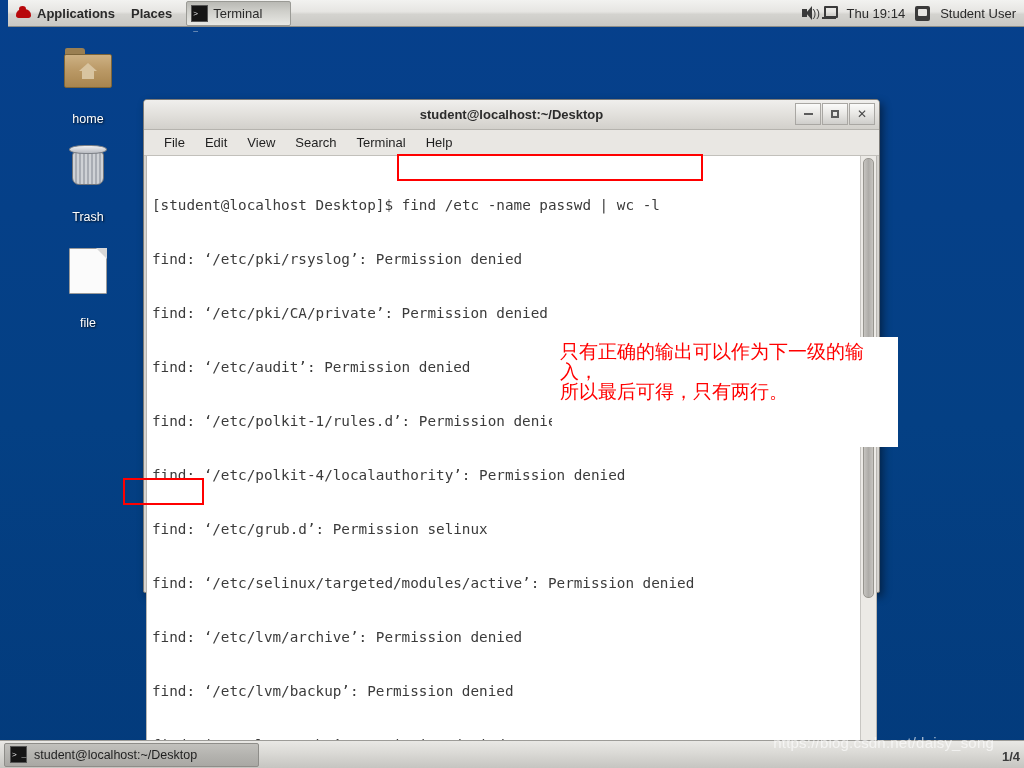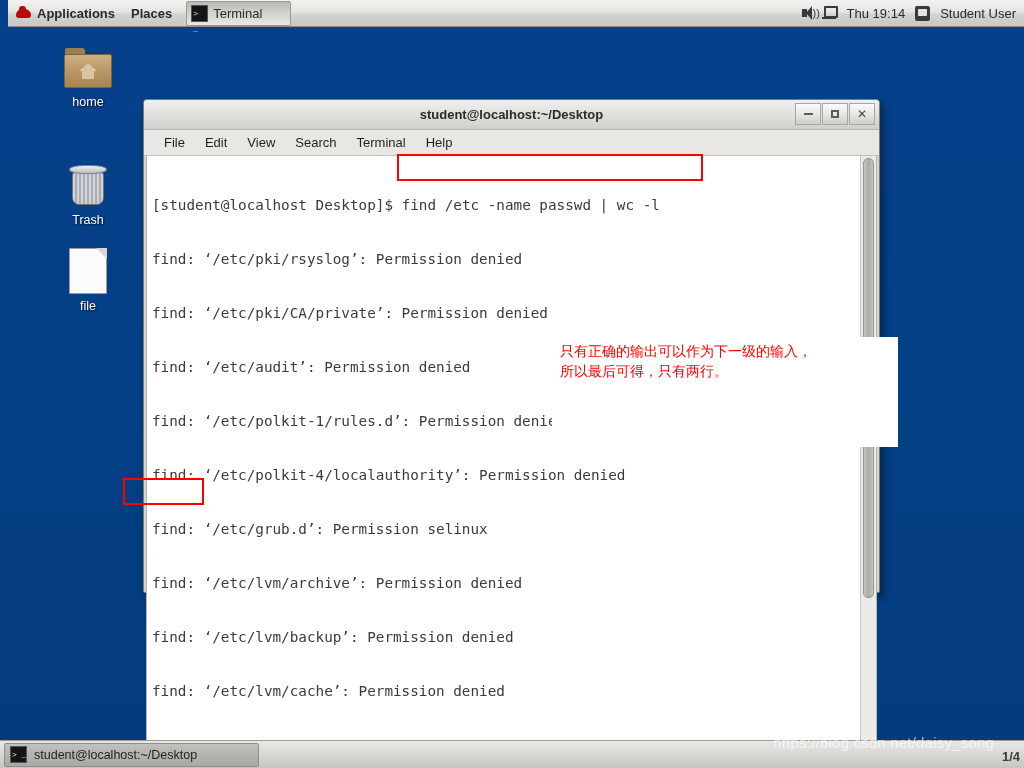--- a/index.html
+++ b/index.html
@@ -72,25 +72,25 @@
   .net-icon::after{
     content:""; position:absolute; left:1px; top:12px; width:14px; height:2px; background:#3a3a3a;
   }
   .user-icon { width:15px;height:15px; background:#3a3a3a; border-radius:2px; position:relative; }
   .user-icon::after{ content:""; position:absolute; left:3px; top:3px; width:9px; height:7px; background:#e6e5e2; border-radius:1px;}
 
   
   .desk-icon {
     position:absolute; width:96px; text-align:center;
     color:#ffffff; font-size:12.5px;
-    display:flex; flex-direction:column; align-items:center; gap:5px;
+    display:flex; flex-direction:column; align-items:center; gap:22px;
   }
   .desk-icon .label { text-shadow: 1px 1px 2px rgba(0,0,0,.8); }
   #icon-home { left:40px; top:48px; }
-  #icon-trash { left:40px; top:164px; }
+  #icon-trash { left:40px; top:144px; }
   #icon-file { left:40px; top:248px; }
 
   .folder-glyph { width:48px; height:42px; position:relative; }
   .folder-glyph .tab {
     position:absolute; left:1px; top:0; width:20px; height:7px;
     background:#9a7f52; border-radius:2px 3px 0 0;
   }
   .folder-glyph .body {
     position:absolute; left:0; top:6px; width:48px; height:34px;
     background:linear-gradient(180deg,#cdb184 0%,#bb9a67 45%,#a8854f 100%);
@@ -193,21 +193,21 @@
   }
 
   
   #anno-white-box {
     position:absolute; left:552px; top:337px; width:346px; height:110px;
     background:#ffffff;
   }
   #anno-text {
     position:absolute; left:560px; top:341px; width:340px;
     font-family:"DejaVu Sans","Liberation Sans",sans-serif;
-    font-size:14px; line-height:20px; color:#ff0000;
+    font-size:19px; line-height:20px; color:#ff0000;
   }
   .red-rect {
     position:absolute; border:2px solid #ff0000; background:transparent;
   }
   #red-box-command { left:397px; top:154px; width:306px; height:27px; }
   #red-box-result  { left:123px; top:478px; width:81px; height:27px; }
 
   
   #bottom-panel {
     position:absolute; left:0; bottom:0; width:1024px; height:28px;
@@ -312,20 +312,21 @@
 
     <div id="term-body">
       <div id="term-text">
         <div class="line"><span>[student@localhost Desktop]$ </span><span>find /etc -name passwd | wc -l</span></div>
         <div class="line">find: ‘/etc/pki/rsyslog’: Permission denied</div>
         <div class="line">find: ‘/etc/pki/CA/private’: Permission denied</div>
         <div class="line">find: ‘/etc/audit’: Permission denied</div>
         <div class="line">find: ‘/etc/polkit-1/rules.d’: Permission denied</div>
         <div class="line">find: ‘/etc/polkit-4/localauthority’: Permission denied</div>
         <div class="line">find: ‘/etc/grub.d’: Permission selinux</div>
+        <div class="line">find: ‘/etc/selinux/targeted/modules/active’: Permission denied</div>
         <div class="line">find: ‘/etc/lvm/archive’: Permission denied</div>
         <div class="line">find: ‘/etc/lvm/backup’: Permission denied</div>
         <div class="line">find: ‘/etc/lvm/cache’: Permission denied</div>
         
         
         
         
         
         
         

